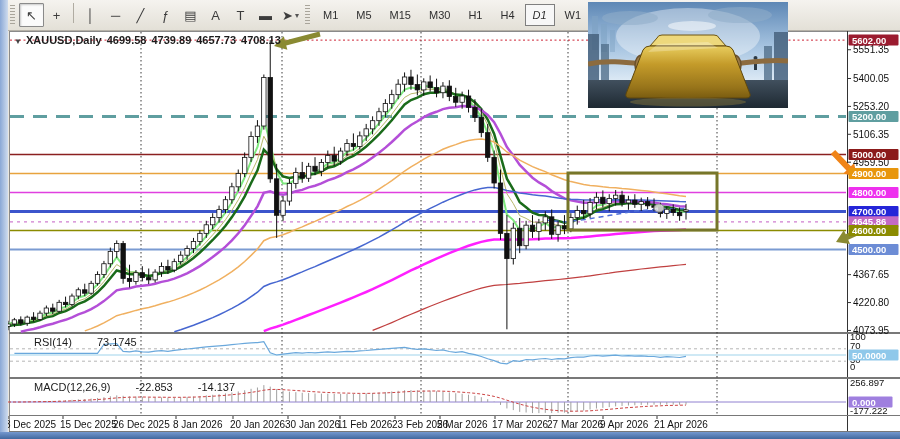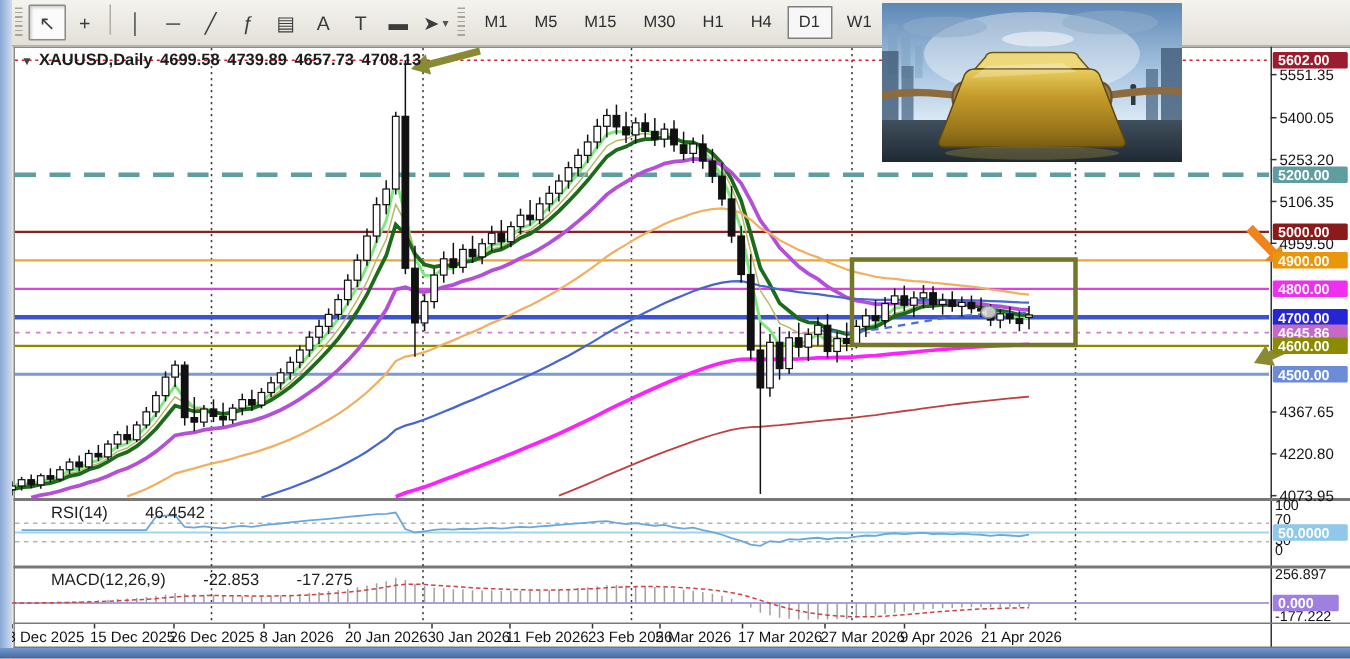--- a/index.html
+++ b/index.html
@@ -6,21 +6,21 @@
   #app{position:relative;width:900px;height:439px;background:#e9e6df;font-family:"Liberation Sans",sans-serif;overflow:hidden;}
   #left-strip{position:absolute;left:0;top:0;bottom:0;width:8px;background:linear-gradient(90deg,#8aa8d6,#cfdcee);z-index:5;}
   #bottom-strip{position:absolute;left:0;right:0;bottom:0;height:7px;background:linear-gradient(#7498cf,#41689e);z-index:6;}
   #toolbar{position:absolute;left:8px;top:0;right:0;height:30px;background:linear-gradient(#f5f3ef,#e3e0d7);border-bottom:1px solid #b5b1a7;display:flex;align-items:center;z-index:4;}
   .grip{width:5px;height:20px;margin:0 4px 0 2px;background:repeating-linear-gradient(#a9a59b 0 1px,transparent 1px 3px);}
   .vsep{width:1px;height:20px;background:#b0aca2;margin:0 4px;}
   .tbtn{min-width:23px;height:22px;display:flex;align-items:center;justify-content:center;font-size:13px;color:#3c3c3c;border:1px solid transparent;border-radius:1px;cursor:default;}
   .tbtn.active{background:#fbfbfb;border:1px solid #8a8a8a;box-shadow:inset 1px 1px 2px rgba(0,0,0,.2);}
   .tbtn .dd{font-size:8px;margin-left:2px;color:#555;}
   .tfbtn{font-size:11px;color:#2f2f2f;height:20px;padding:0 7px;display:flex;align-items:center;border:1px solid transparent;margin:0 1px;}
-  .tfbtn.active{border:1px solid #7f7f7f;background:#f7f7f7;}
+  .tfbtn.active{border:1px solid #7f7f7f;background:#f7f7f7;font-style:italic;}
   #chart-svg{position:absolute;left:0;top:0;z-index:1;}
   #symbol-header{position:absolute;left:14px;top:34px;font-size:11px;color:#1c1c1c;z-index:3;letter-spacing:0;font-weight:bold;}
   #symbol-header .tri{font-size:8px;color:#444;margin-right:4px;}
   #symbol-header span{margin-right:5px;}
   .pane-label{position:absolute;left:14px;font-size:11px;color:#1c1c1c;z-index:3;}
   #rsi-label{top:336px;}
   #macd-label{top:381px;}
   .pane-label span{margin-right:5px;padding-left:20px;}
   #gold-photo{position:absolute;left:588px;top:2px;width:200px;height:106px;z-index:8;}
 </style>
@@ -509,24 +509,24 @@
         <line x1="657" y1="416" x2="657" y2="419" stroke="#333"></line>
         <text x="654" y="428" font-size="10" fill="#111">21 Apr 2026</text>
       </g>
     </svg>
 
   <div id="symbol-header">
     <span class="tri">▼</span><span>XAUUSD,Daily</span><span>4699.58</span><span>4739.89</span><span>4657.73</span><span>4708.13</span>
   </div>
 
   <div id="rsi-label" class="pane-label">
-    <span>RSI(14)</span><span>46.4542</span>
+    <span>RSI(14)</span><span>73.1745</span>
   </div>
   <div id="macd-label" class="pane-label">
-    <span>MACD(12,26,9)</span><span>-22.853</span><span>-17.275</span>
+    <span>MACD(12,26,9)</span><span>-22.853</span><span>-14.137</span>
   </div>
 
   <div id="gold-photo">
     <svg width="200" height="106" viewBox="0 0 200 106">
       <defs>
         <linearGradient id="sky" x1="0" y1="0" x2="0" y2="1">
           <stop offset="0" stop-color="#5d87b5"></stop>
             <stop offset="0.55" stop-color="#a9c6e2"></stop>
             <stop offset="1" stop-color="#e4eff8"></stop>
         </linearGradient>

